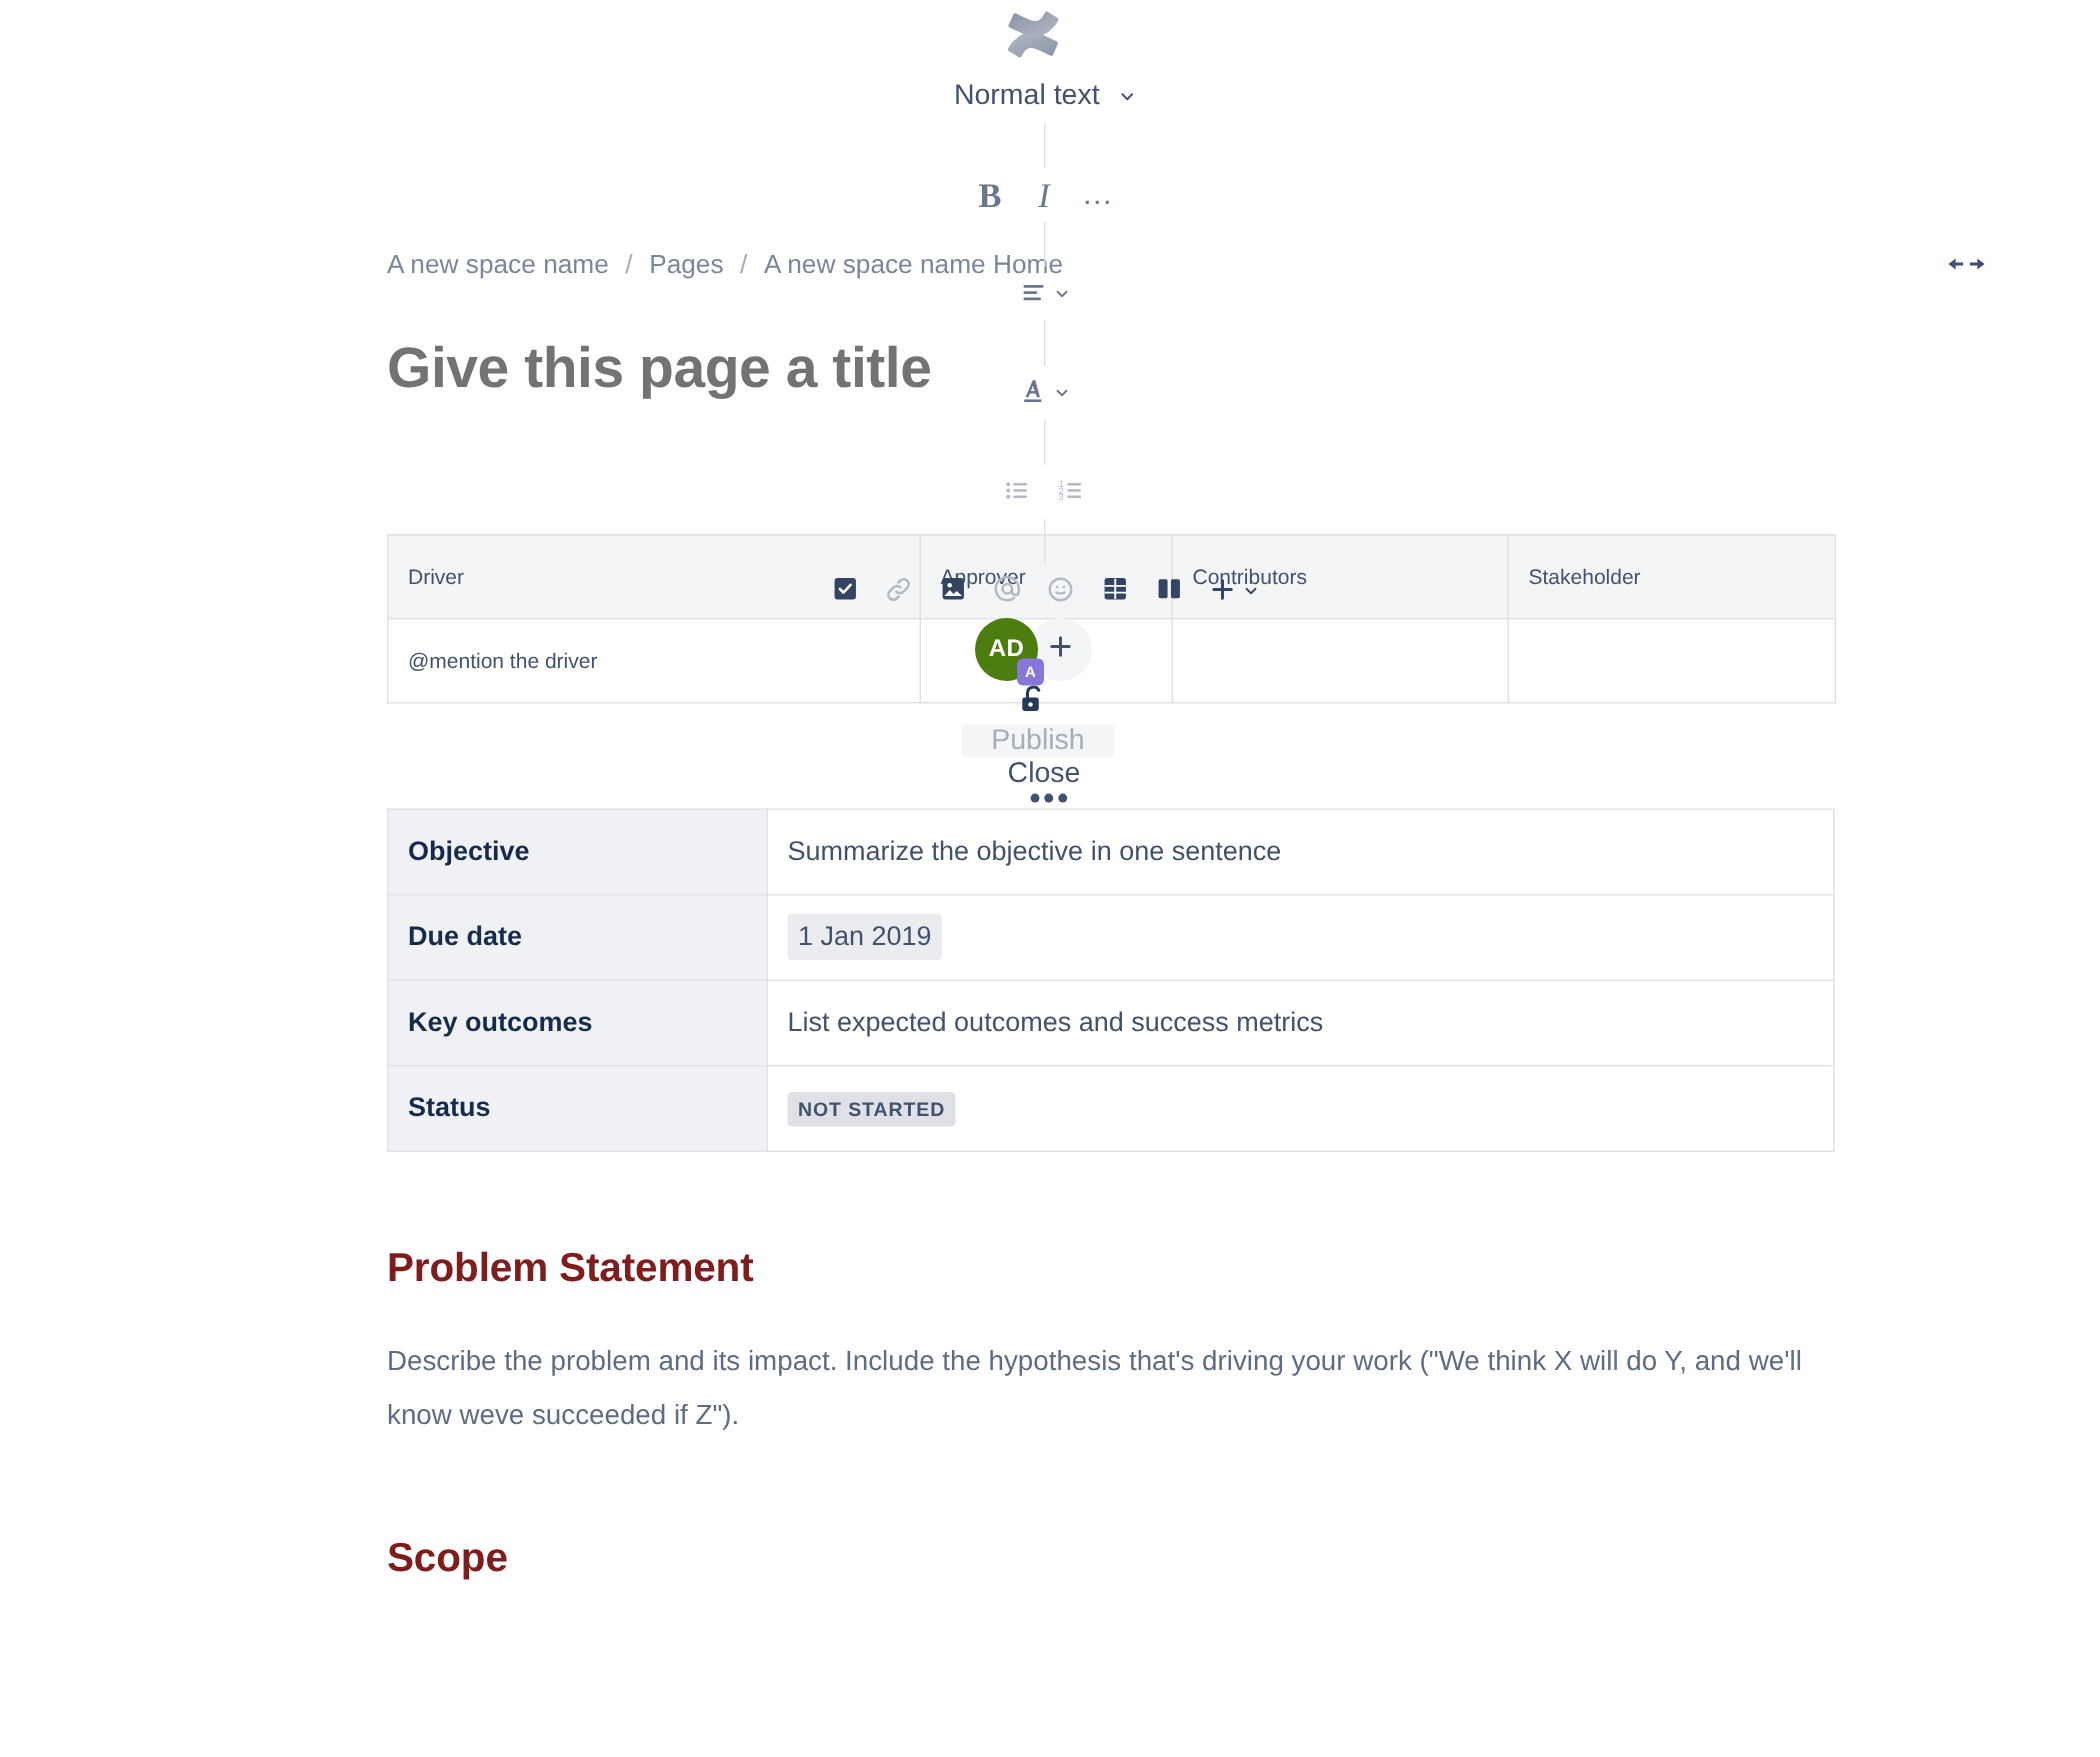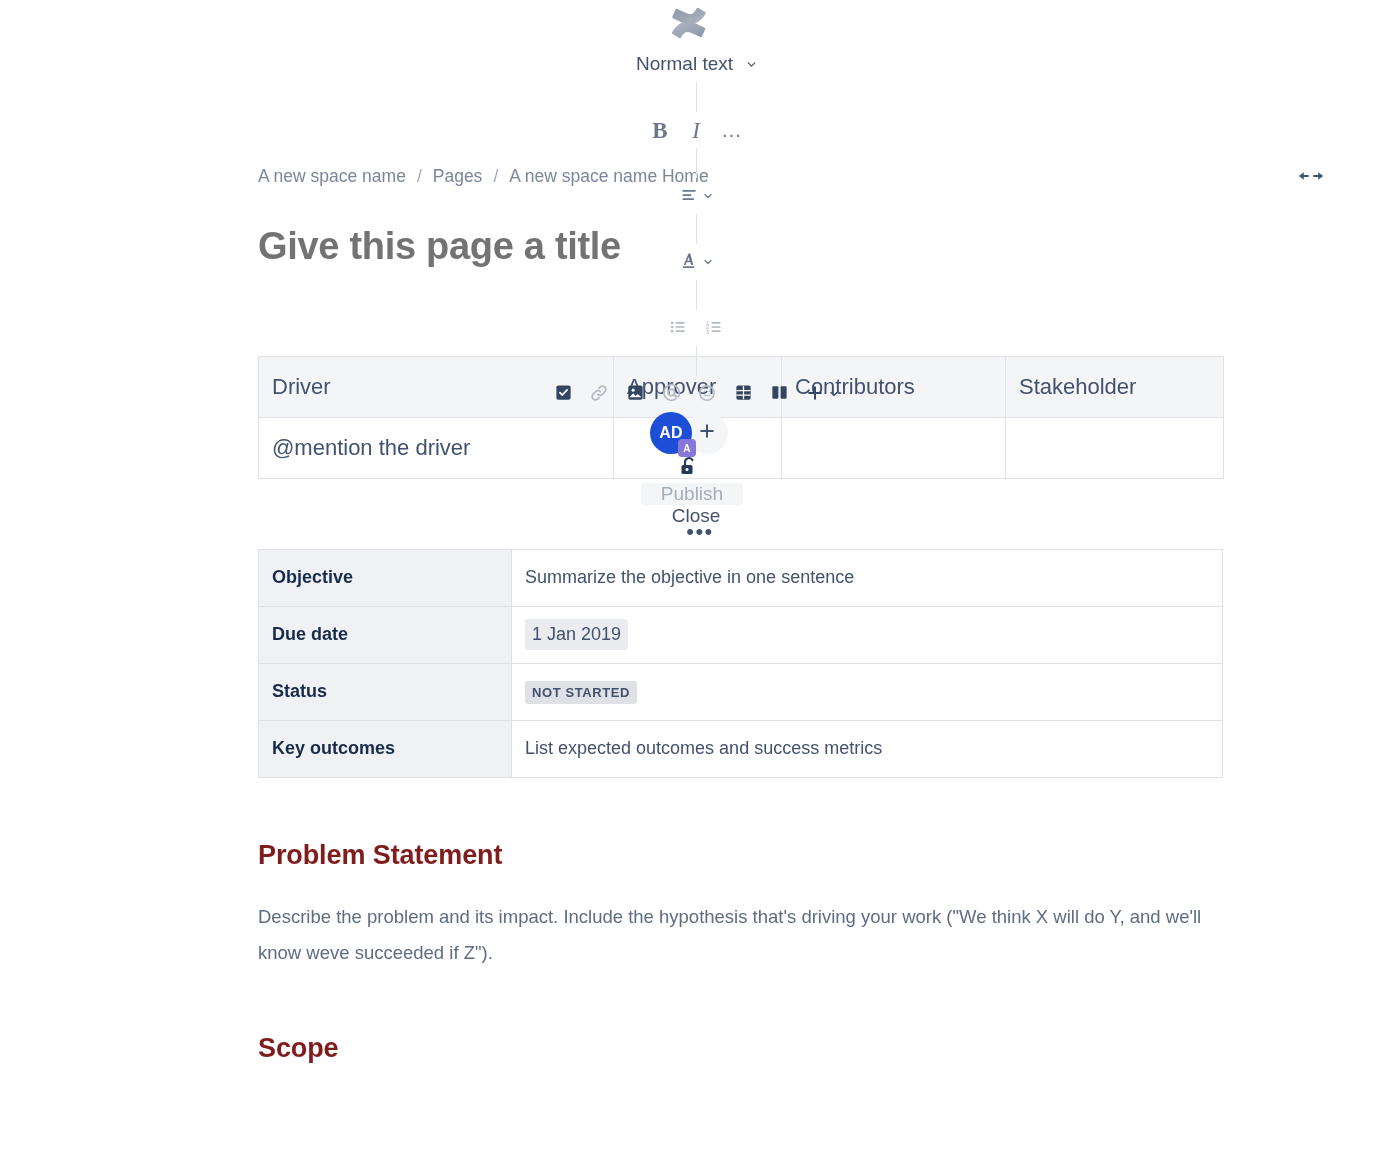--- a/index.html
+++ b/index.html
@@ -68,21 +68,21 @@
   .bold-glyph { font-family: "Liberation Serif", serif; font-weight: bold; font-size: 23px; color: #6b778c; line-height: 1;}
   .italic-glyph { font-family: "Liberation Serif", serif; font-style: italic; font-size: 23px; color: #6b778c; line-height: 1;}
   .dots-glyph { font-size: 21px; color: #6b778c; letter-spacing: 1px; line-height: 0.4; }
 
   .tb-spacer { flex: 1 1 auto; }
 
   
   .avatar-group { display:flex; align-items:center; position: relative; margin-right: 14px;}
   .avatar {
     width: 42px; height: 42px; border-radius: 50%;
-    background: #1d4ed8;
+    background: #4d7c0f;
     color: #ffffff;
     display: flex; align-items: center; justify-content: center;
     font-size: 16px; font-weight: bold;
     letter-spacing: 0.2px;
     position: relative;
     z-index: 2;
     cursor: pointer;
   }
   .avatar-badge {
     position: absolute;
@@ -190,21 +190,21 @@
   .tbl-wrap { padding-top: 88px; }
   table.ctable {
     border-collapse: collapse;
     width: 965px;
     table-layout: fixed;
   }
   table.ctable td, table.ctable th {
     border: 1px solid #dfe1e6;
     padding: 14px 14px 14px 13px;
     vertical-align: top;
-    font-size: 22px;
+    font-size: 14px;
     color: #42526e;
     text-align: left;
     font-weight: normal;
     line-height: 1.45;
   }
   table.ctable th {
     background: #f4f5f7;
     height: 56px;
     vertical-align: middle;
   }
@@ -599,29 +599,29 @@
             <td class="lbl">Objective</td>
             <td>Summarize the objective in one sentence</td>
           </tr>
           <tr>
             <td class="lbl">Due date</td>
             <td>
               <span class="date-chip">1 Jan 2019</span>
             </td>
           </tr>
           <tr>
+            <td class="lbl">Key outcomes</td>
+            <td>List expected outcomes and success metrics</td>
+          </tr>
+          <tr>
             <td class="lbl">Status</td>
             <td>
               <span class="lozenge">NOT STARTED</span>
             </td>
           </tr>
-          <tr>
-            <td class="lbl">Key outcomes</td>
-            <td>List expected outcomes and success metrics</td>
-          </tr>
         </tbody>
       </table>
     </div>
 
     <h2 class="sec">Problem Statement</h2>
     <p class="body-text">Describe the problem and its impact. Include the hypothesis that's driving your work ("We think X will do Y, and we'll know weve succeeded if Z").</p>
 
     <h2 class="sec">Scope</h2>
 
   </div>

